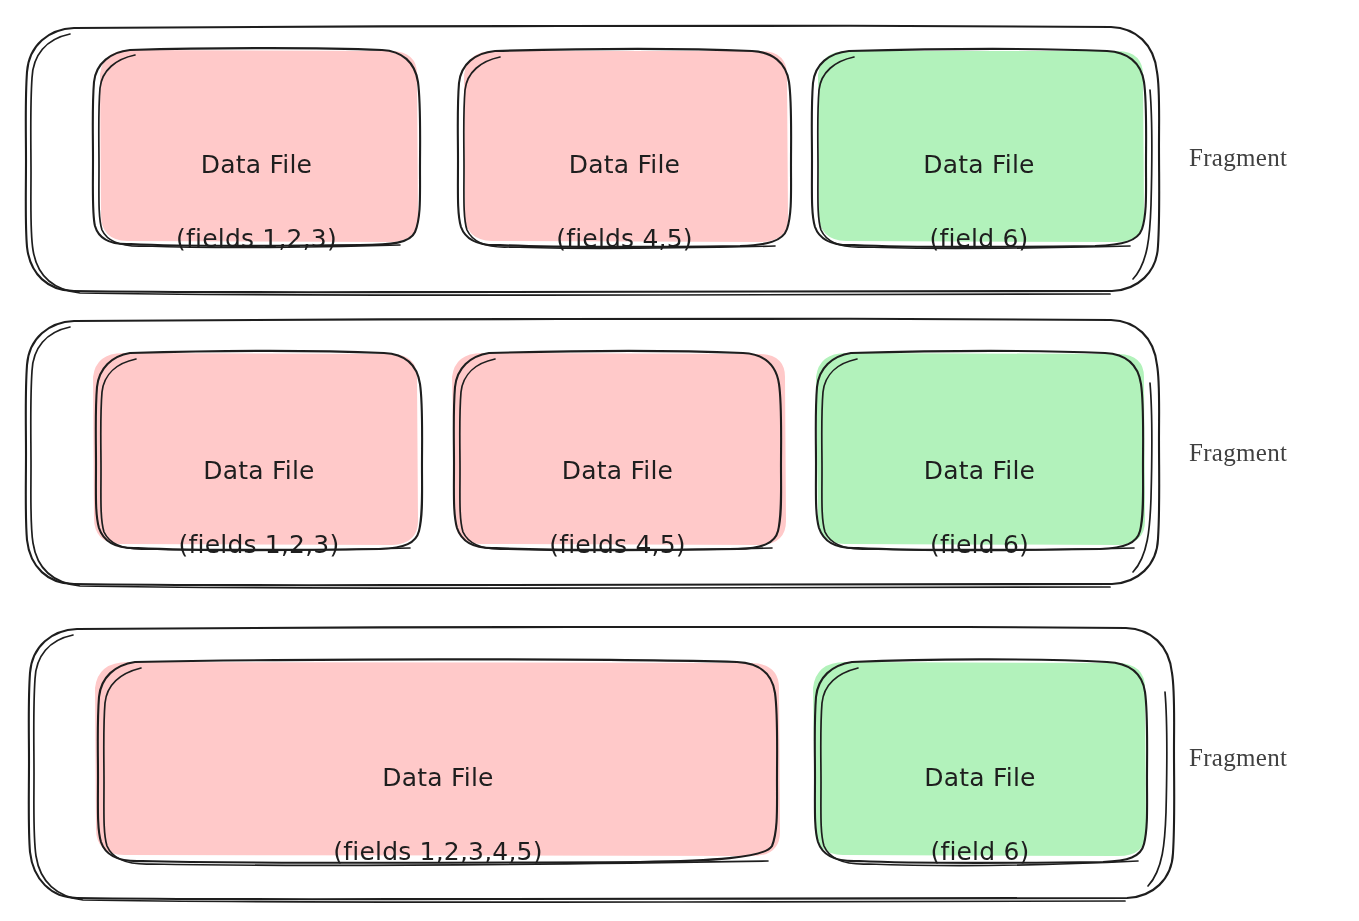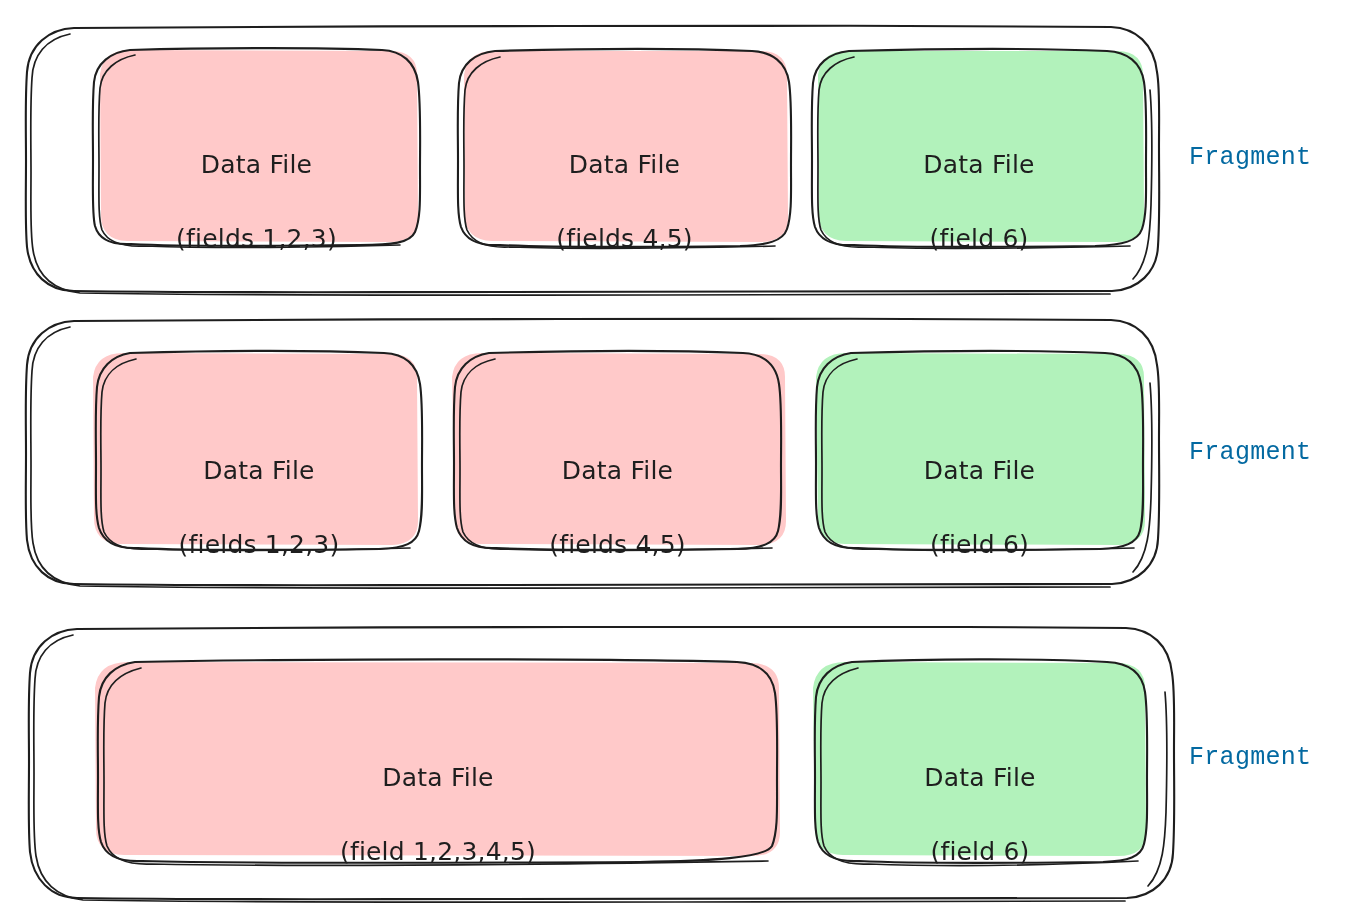--- a/index.html
+++ b/index.html
@@ -22,26 +22,26 @@
     color:#1e1e1e;
     font-size:25px;
     line-height:37px;
     letter-spacing:0.2px;
     white-space:pre-line;
     pointer-events:none;
     font-family:"DejaVu Sans","Liberation Sans",sans-serif;
   }
   .frag-label{
     position:absolute;
-    color:#0369a1;
+    color:#404040;
     font-size:25px;
     line-height:30px;
     letter-spacing:0.3px;
     white-space:nowrap;
-    font-family:Liberation Mono, monospace;
+    font-family:Liberation Serif, serif;
   }
 </style>
 </head>
 <body>
 
 <div id="stage">
 
   <svg id="sketch" viewBox="0 0 1359 921">
 
     <g>
@@ -188,21 +188,21 @@
 
   <div class="node-label" style="left:816px;top:415px;width:327px;">
     <span>Data File</span><br>
     <span>(field 6)</span>
   </div>
 
   <div class="frag-label" style="left:1189px;top:438px;">Fragment</div>
 
   <div class="node-label" style="left:98px;top:722px;width:680px;">
     <span>Data File</span><br>
-    <span>(field 1,2,3,4,5)</span>
+    <span>(fields 1,2,3,4,5)</span>
   </div>
 
   <div class="node-label" style="left:815px;top:722px;width:330px;">
     <span>Data File</span><br>
     <span>(field 6)</span>
   </div>
 
   <div class="frag-label" style="left:1189px;top:743px;">Fragment</div>
 
 </div>

